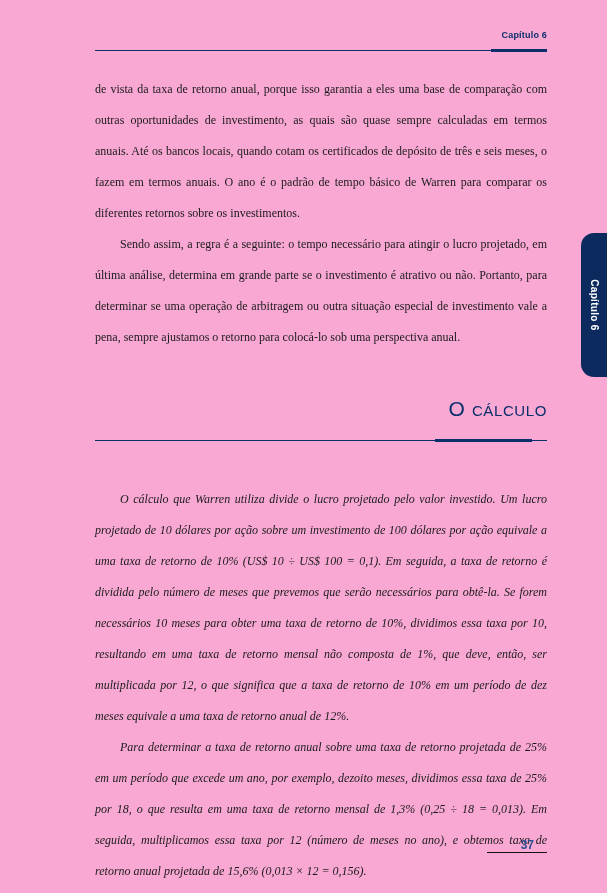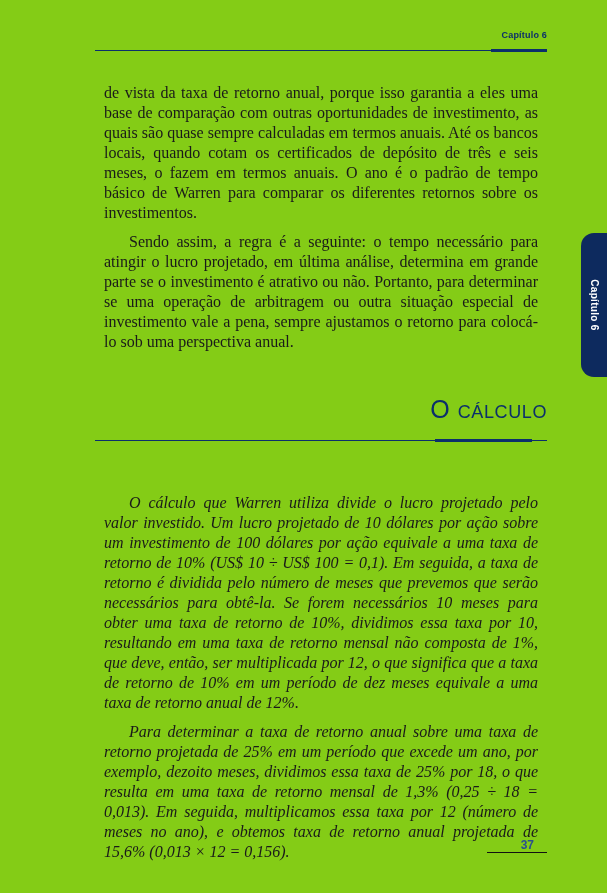--- a/index.html
+++ b/index.html
@@ -4,21 +4,21 @@
 <style>
   html, body {
     margin: 0;
     padding: 0;
     background: #ffffff;
   }
   .page {
     position: relative;
     width: 607px;
     height: 893px;
-    background: #84cc16;
+    background: #f9a8d4;
     overflow: hidden;
     font-family: "Liberation Serif", "DejaVu Serif", serif;
   }
 
   
   .running-head {
     position: absolute;
     left: 95px;
     top: 30px;
     width: 452px;
@@ -53,42 +53,42 @@
   }
 
   
   .content {
     position: absolute;
     left: 95px;
     top: 74px;
     width: 452px;
   }
   p.body-par {
-    margin: 9px;
-    font-size: 16px;
-    line-height: 20px;
+    margin: 0;
+    font-size: 12px;
+    line-height: 31px;
     color: #1a1a1a;
     text-align: justify;
     text-justify: inter-word;
     hyphens: manual;
   }
   p.body-par.indent {
     text-indent: 25px;
   }
 
   
   .section-block {
     position: absolute;
     left: 95px;
     top: 396px;
     width: 452px;
   }
   .section-heading {
     font-family: "Liberation Sans", "DejaVu Sans", sans-serif;
-    font-size: 25px;
+    font-size: 21px;
     font-weight: normal;
     font-variant: small-caps;
     letter-spacing: 0.6px;
     color: #0b2f6b;
     text-align: right;
     margin: 0;
     line-height: 26px;
     white-space: nowrap;
   }
   .sec-rule-wrap {

